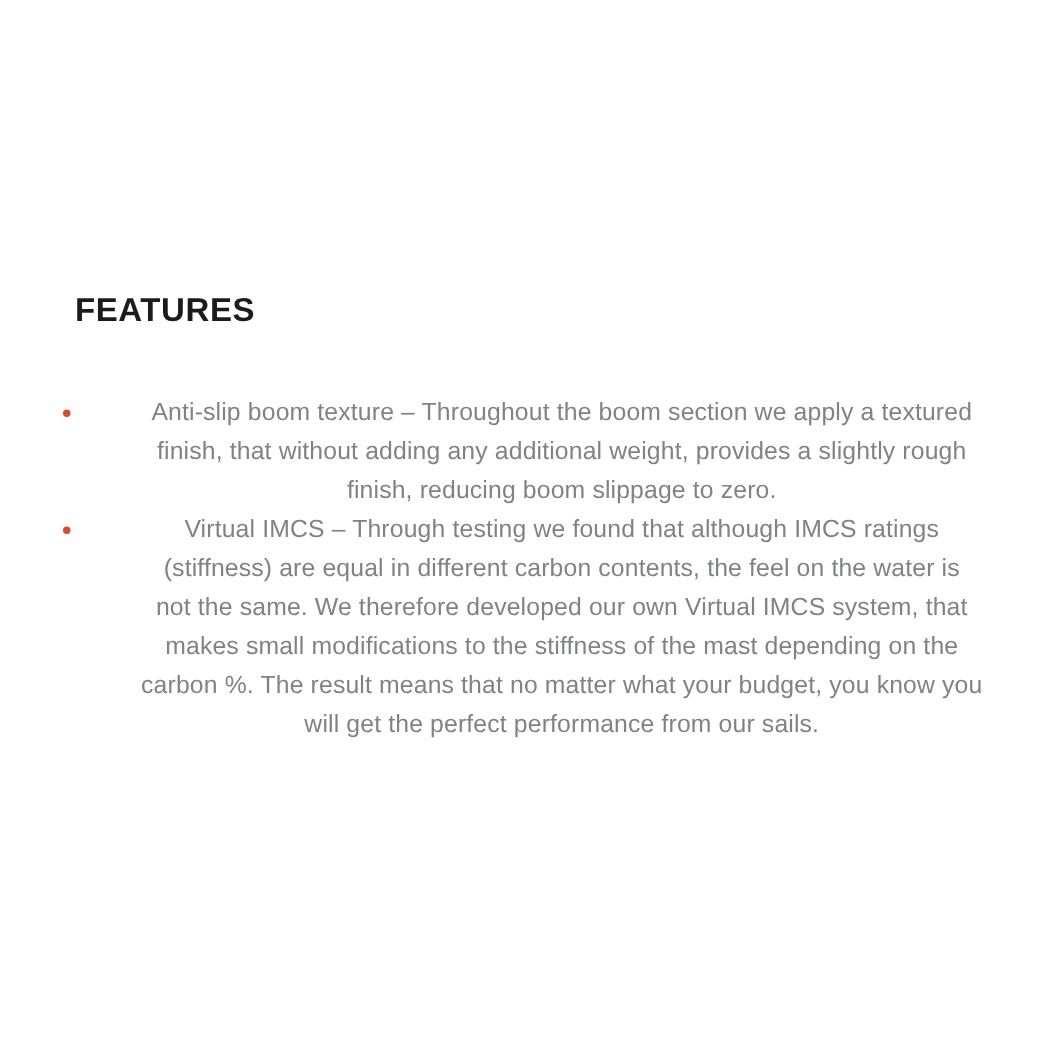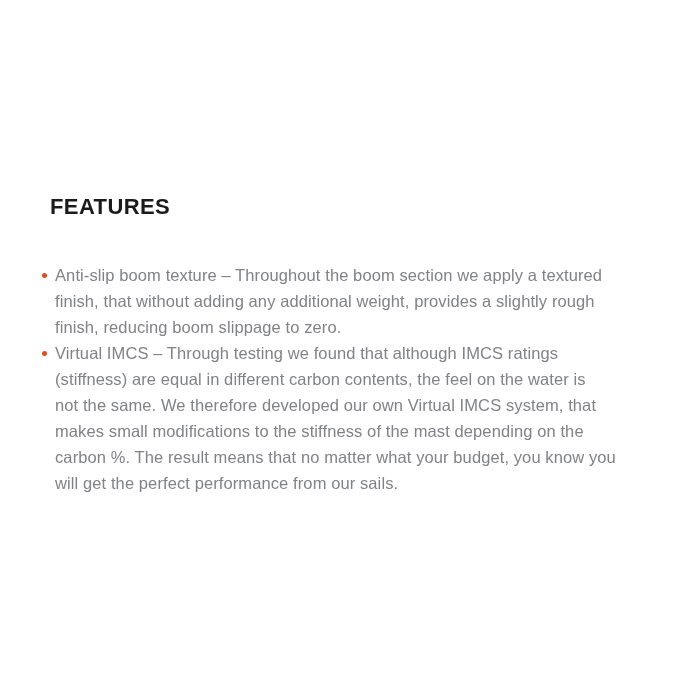--- a/index.html
+++ b/index.html
@@ -35,20 +35,21 @@
     padding: 0;
     list-style: none;
     font-size: 16.5px;
     line-height: 26px;
     letter-spacing: 0.1px;
     color: var(--body-text-color, #808285);
   }
   .feature-item {
     position: relative;
     padding-left: 13px;
+    text-align: center;
   }
   .bullet-dot {
     position: absolute;
     left: 0;
     top: 10.5px;
     width: 5px;
     height: 5px;
     border-radius: 50%;
     background: var(--bullet-color, #dc4b26);
   }

